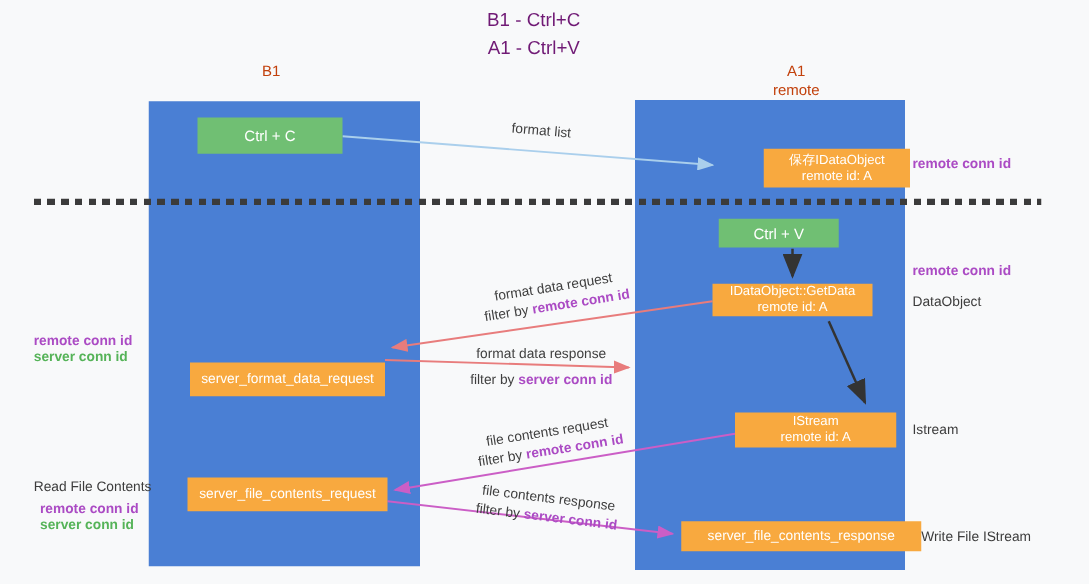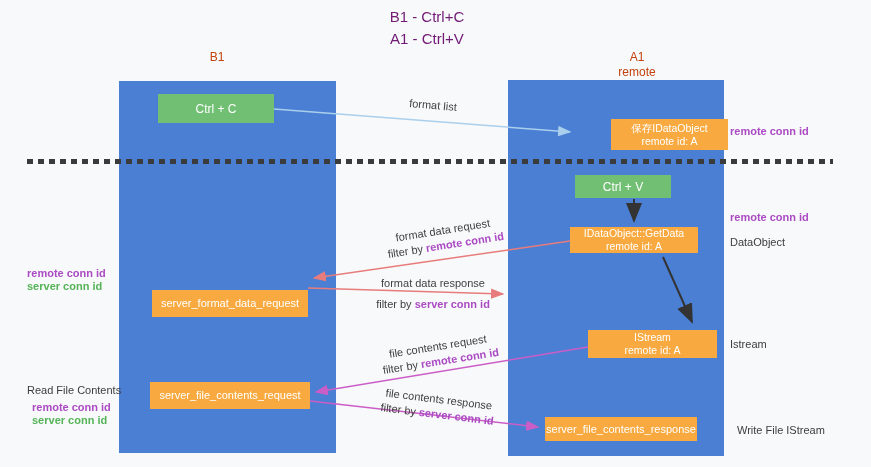--- a/index.html
+++ b/index.html
@@ -114,21 +114,21 @@
 
   <div class="abs node node-orange" style="left:588px;top:330px;width:129px;height:28px;">
     <span class="l1">IStream</span>
     <span class="l1">remote id: A</span>
   </div>
 
   <div class="abs node node-orange" style="left:150px;top:382px;width:160px;height:27px;font-size:11px;align-items:center;">
     <span class="l1">server_file_contents_request</span>
   </div>
 
-  <div class="abs node node-orange" style="left:545px;top:417px;width:152px;height:24px;font-size:11px;">
+  <div class="abs node node-orange" style="left:545px;top:417px;width:192px;height:24px;font-size:11px;">
     <span class="l1">server_file_contents_response</span>
   </div>
 
   <div class="abs edge-label" style="left:393px;top:98px;width:80px;transform:rotate(5deg);">
     <span>format list</span>
   </div>
 
   <div class="abs edge-label" style="left:386px;top:223px;width:116px;transform:rotate(-9deg);">
     <div>format data request</div>
     <div><span>filter by </span><span class="key-purple">remote conn id</span></div>

